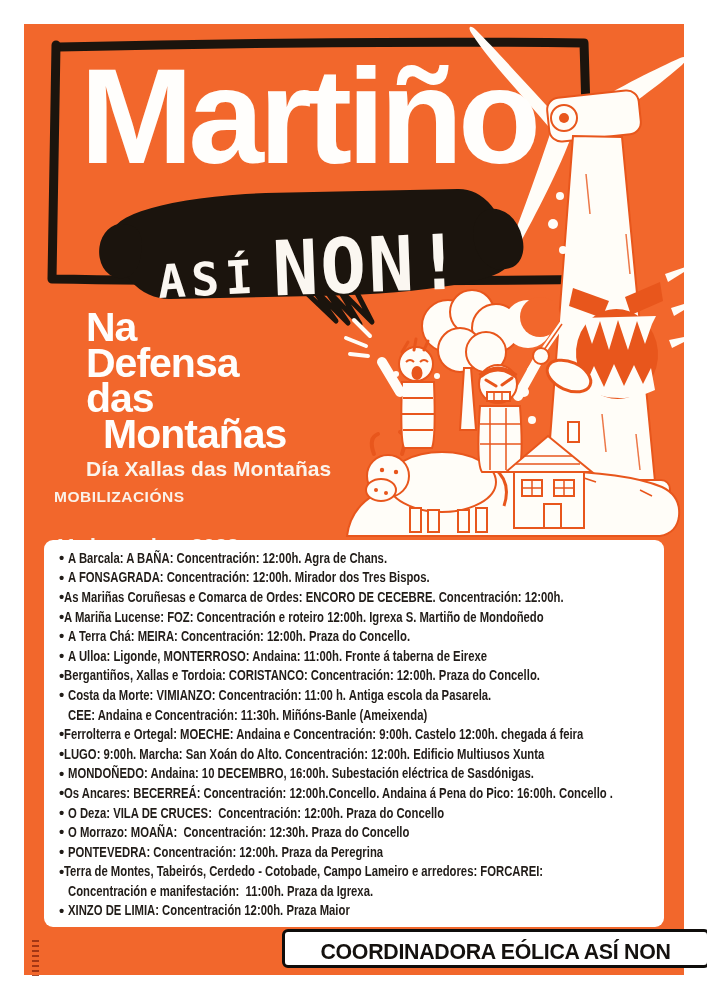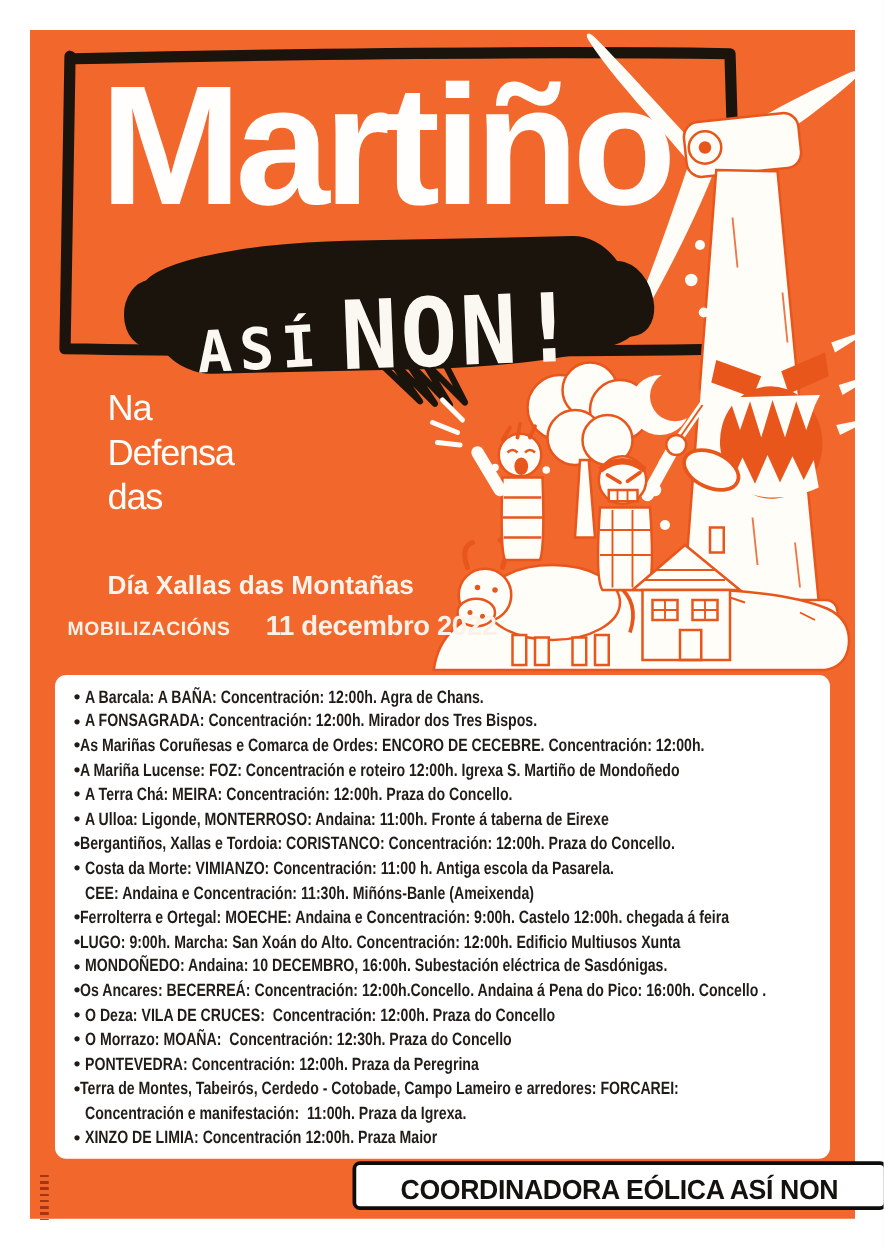--- a/index.html
+++ b/index.html
@@ -16,27 +16,27 @@
         display:flex;align-items:baseline;justify-content:center;gap:14px;}
   .blob::before{content:"";position:absolute;left:-15px;top:28px;width:42px;height:54px;
         background:#1B140D;border-radius:50% 40% 45% 55%;transform:rotate(9deg);}
   .blob::after{content:"";position:absolute;right:-16px;top:20px;width:48px;height:62px;
         background:#1B140D;border-radius:45% 55% 40% 50%;transform:rotate(-11deg);}
   .blob .w1,.blob .w2{font-family:"DejaVu Sans Mono",monospace;font-weight:bold;color:#FBF7F1;
         position:relative;top:30px;}
   .blob .w1{font-size:46px;letter-spacing:6px;transform:rotate(-2deg);}
   .blob .w2{font-size:76px;letter-spacing:2px;transform:rotate(-1deg);}
 
-  .slogan{position:absolute;left:62px;top:286px;z-index:2;color:#FFFEFC;font-weight:normal;
-          font-size:29px;line-height:35.5px;letter-spacing:-1px;}
+  .slogan{position:absolute;left:62px;top:286px;z-index:2;color:#FFFEFC;font-weight:bold;
+          font-size:41px;line-height:35.5px;letter-spacing:-1px;}
   .slogan .l3{margin-left:17px;}
   .tagline{position:absolute;left:62px;top:433px;z-index:2;color:#FBF4EC;font-weight:bold;
            font-size:21px;}
   .mobil{position:absolute;left:30px;top:464px;z-index:2;display:flex;align-items:baseline;
-         gap:28px;color:#FAF2E9;font-weight:bold;}
+         gap:28px;color:#FAF2E9;font-weight:bold;flex-direction:column;}
   .mobil .lbl{font-size:15.5px;letter-spacing:.5px;}
   .mobil .date{font-size:22px;letter-spacing:-.3px;}
 
   .events{position:absolute;left:20px;top:516px;width:620px;height:387px;background:#FFFFFF;
           border-radius:9px;z-index:3;padding:8px 6px 6px 15px;box-sizing:border-box;
           overflow:hidden;}
   .event-row{display:flex;align-items:center;height:19.6px;color:#211C18;}
   .event-row .bullet{width:9px;font-size:15px;font-weight:bold;line-height:19.6px;}
   .event-row .etext{font-size:14.3px;font-weight:bold;white-space:pre;
           transform:scaleX(.79);transform-origin:left center;letter-spacing:0;}
@@ -201,20 +201,21 @@
 
     <div class="blob">
       <span class="w1">ASÍ</span>
       <span class="w2">NON!</span>
     </div>
 
     <div class="slogan">
       <div class="l1">Na</div>
       <div class="l2">Defensa</div>
       <div class="l3x">das</div>
+      <div class="l3">Montañas</div>
     </div>
 
     <div class="tagline">Día Xallas das Montañas</div>
 
     <div class="mobil">
       <span class="lbl">MOBILIZACIÓNS</span>
       <span class="date">11 decembro 2022</span>
     </div>
 
     <div class="events">

